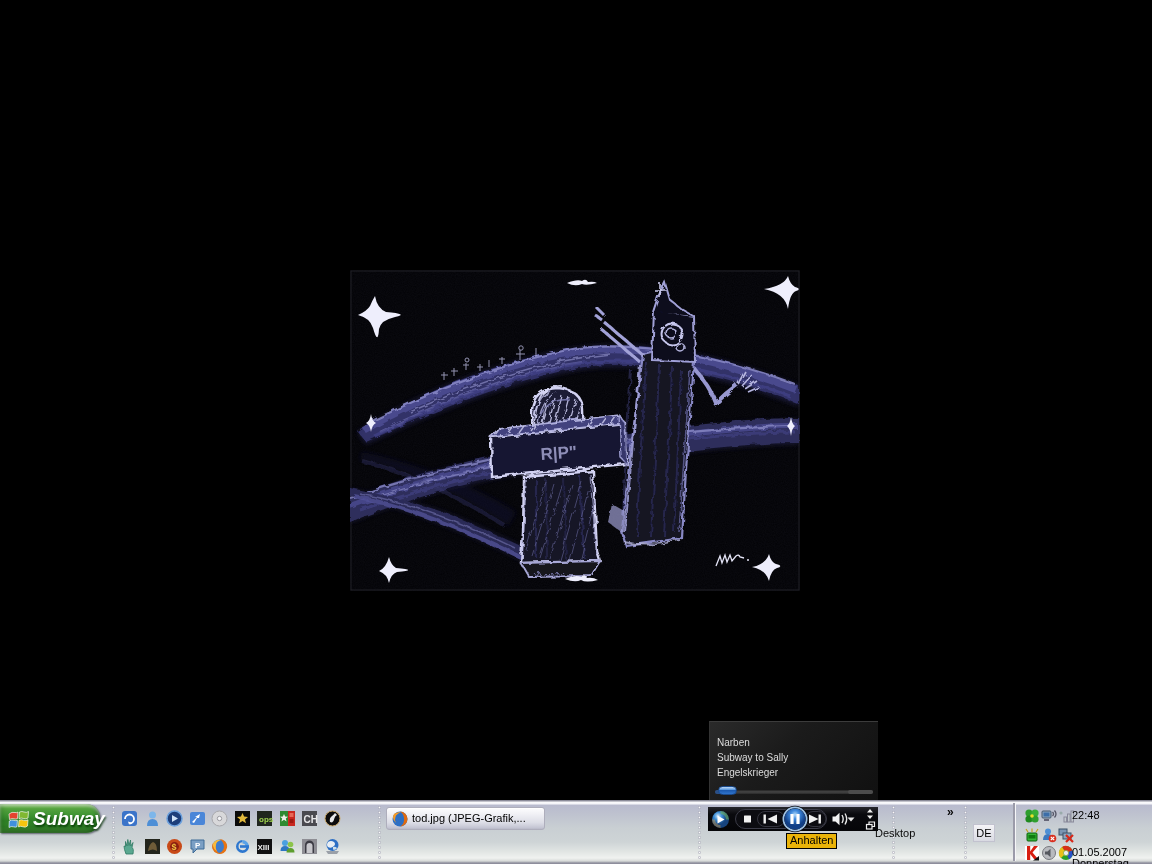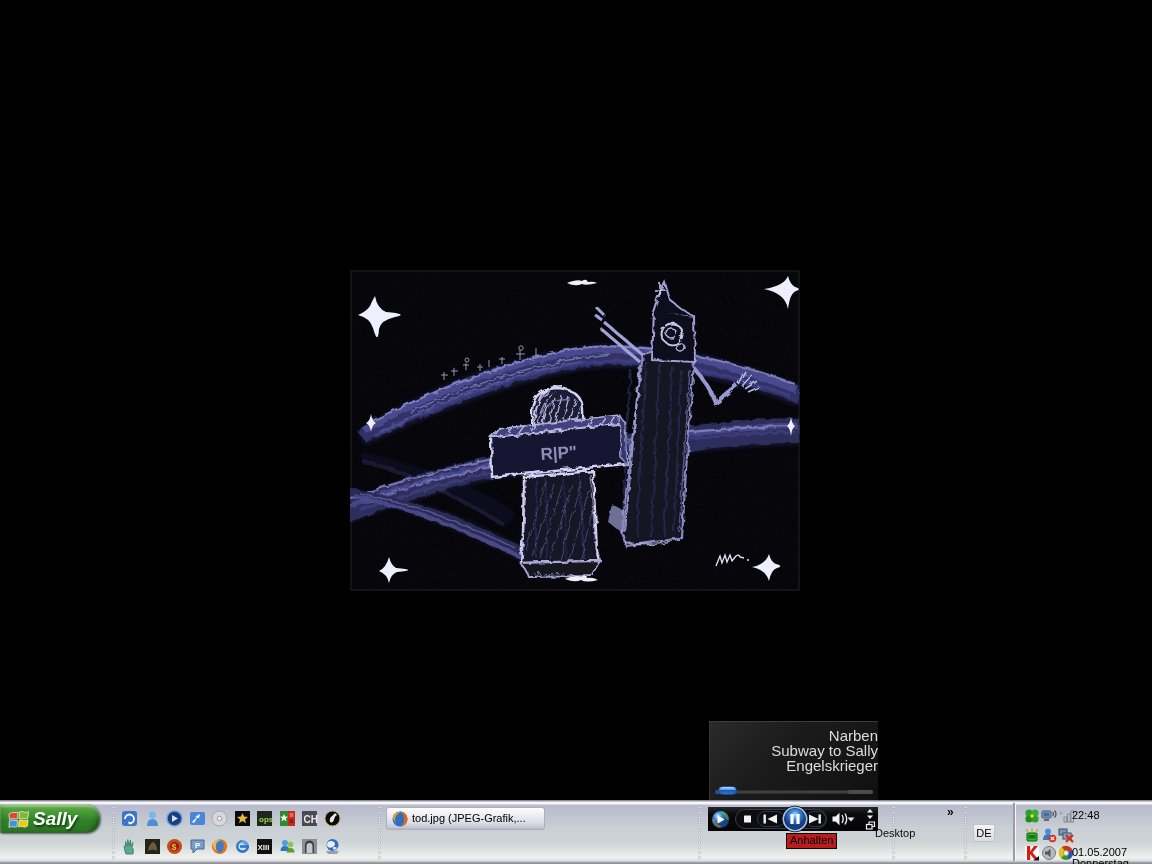--- a/index.html
+++ b/index.html
@@ -1,20 +1,20 @@
 <!DOCTYPE html>
 <html><head>
 <meta charset="utf-8">
 <style>
 html,body{margin:0;padding:0;width:1152px;height:864px;background:#000;overflow:hidden;font-family:"Liberation Sans",sans-serif;}
 #desk{position:absolute;left:0;top:0;width:1152px;height:864px;background:#000;}
 #pic{position:absolute;left:350px;top:270px;width:450px;height:321px;}
 
 #fly{position:absolute;left:709px;top:721px;width:169px;height:84px;background:linear-gradient(135deg,#2a2a2a 0%,#1b1b1b 40%,#101010 100%);border-top:1px solid #3c3c3c;border-left:1px solid #333;box-sizing:border-box;}
-#fly .t{color:#dcdcdc;font-size:15px;line-height:15px;padding-left:7px;padding-top:6px;text-align:right;}
+#fly .t{color:#dcdcdc;font-size:10px;line-height:15px;padding-left:7px;padding-top:13px;}
 #fly .t div{height:15px;}
 #slider{position:absolute;left:5px;top:68px;width:158px;height:4px;background:linear-gradient(#222,#464646 45%,#2a2a2a);border-radius:2px;}
 #sfill{position:absolute;left:5px;top:68px;width:10px;height:4px;background:#2a4f86;border-radius:2px;}
 #send{position:absolute;left:138px;top:68px;width:25px;height:4px;background:#4c4c4c;border-radius:2px;}
 #thumb{position:absolute;left:8px;top:64px;width:19px;height:9px;border-radius:5px;background:linear-gradient(#bcd9f7 0%,#4b8fdd 45%,#1d5bb0 50%,#2f74cc 100%);border:1px solid #1a4a8c;box-sizing:border-box;}
 
 #tb{position:absolute;left:0;top:800px;width:1152px;height:64px;
 background:linear-gradient(#8b8b99 0px,#8b8b99 1px,#fbfbfd 2px,#f5f5f9 3.5px,#b9bbce 5.5px,#bec2cf 14px,#c9cfd3 28px,#ced4d6 42px,#e2e6e4 52px,#f0f2f0 58px,#d8dbd9 61px,#8e8e9c 63px);}
 
 #start{position:absolute;left:0;top:804px;width:100px;height:29px;border-radius:0 14px 14px 0;
@@ -34,21 +34,21 @@
 #task .tx{position:absolute;left:25px;top:4px;font-size:11px;color:#000;white-space:nowrap;}
 
 #wmp{position:absolute;left:708px;top:807px;width:170px;height:24px;background:linear-gradient(#26262c 0%,#0a0a0e 30%,#050508 100%);}
 
 .tbtext{position:absolute;font-size:11px;color:#0a0a0a;}
 #de{position:absolute;left:973px;top:824px;width:22px;height:18px;background:linear-gradient(#f4f4f7,#d9dae2);border:1px solid #c2c2cf;box-sizing:border-box;text-align:center;font-size:11px;color:#000;line-height:16px;}
 #traydiv{position:absolute;left:1013px;top:803px;width:2px;height:58px;background:#9b9ba9;border-right:1px solid #f6f6f8;}
 .trico{position:absolute;width:16px;height:16px;}
 .clk{position:absolute;left:1072px;width:76px;text-align:left;font-size:11px;color:#000;}
 
-#tip{position:absolute;left:786px;top:833px;background:#b91c1c;border:1px solid #000;font-size:11px;color:#000;padding:0px 3px 1px 3px;line-height:13px;z-index:30;}
+#tip{position:absolute;left:786px;top:833px;background:#eab308;border:1px solid #000;font-size:11px;color:#000;padding:0px 3px 1px 3px;line-height:13px;z-index:30;}
 </style>
 </head>
 <body>
 <div id="desk"></div>
 
 <div id="pic"><svg width="450" height="321" viewBox="0 0 450 321">
 <defs>
 <filter id="rough" x="-20%" y="-20%" width="140%" height="140%">
           <feTurbulence type="fractalNoise" baseFrequency="0.11 0.13" numOctaves="3" seed="7" result="n"></feTurbulence>
           <feDisplacementMap in="SourceGraphic" in2="n" scale="5"></feDisplacementMap>
@@ -196,21 +196,21 @@
 <div id="tb"></div>
 <div id="start">
     <svg id="flag" viewBox="0 0 24 22">
 <g stroke="#f4f8f0" stroke-width="0.7">
 <path d="M2,6 Q5,3.5 8,4.5 Q10,5 11,4 L10.5,10.5 Q9,11.5 7,10.8 Q4.5,10 2.5,11.5 Z" fill="#e4432f"></path>
 <path d="M12.5,4 Q15,3 17,4 Q19.5,5 21.5,3.5 L21,10 Q19,11.5 16.5,10.5 Q14,9.5 12,10.7 Z" fill="#80b832"></path>
 <path d="M2.3,13 Q4.5,11.5 7,12.3 Q9,13 10.4,12.2 L10,18.7 Q8.5,19.5 6.5,18.8 Q4,18 2,19.5 Z" fill="#4090dd"></path>
 <path d="M12,12.3 Q14.5,11.3 16.5,12.2 Q19,13.2 21,11.8 L20.5,18 Q18.5,19.8 16,18.8 Q13.5,17.8 11.5,18.9 Z" fill="#f5c50f"></path>
 </g>
 </svg>
-    <span class="lbl">Sally</span>
+    <span class="lbl">Subway</span>
   </div>
 
 <div class="hsep" style="left:112px"></div>
 <div class="hsep" style="left:378px"></div>
 <div class="hsep" style="left:698px"></div>
 <div class="hsep" style="left:892px"></div>
 <div class="hsep" style="left:964px"></div>
 
 <div id="qlt">
 

